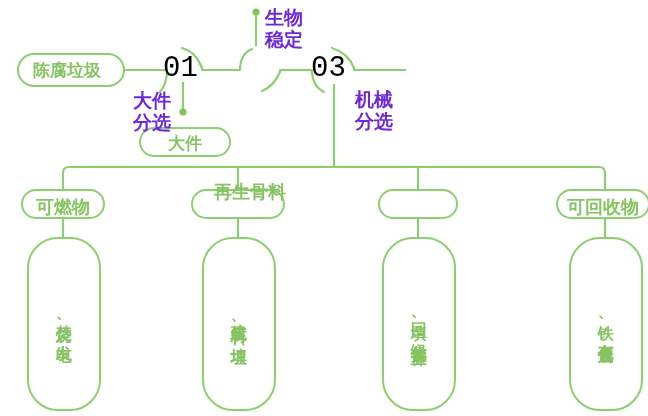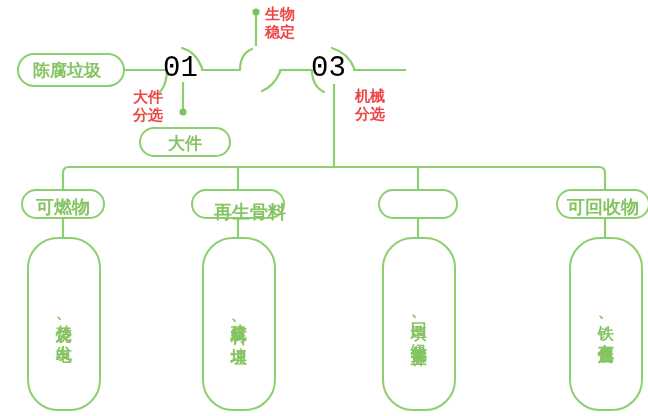--- a/index.html
+++ b/index.html
@@ -58,22 +58,22 @@
     line-height: 1.12;
   }
   .stage-num {
     color: #000000;
     font-size: 29px;
     font-weight: 400;
     letter-spacing: 0px;
     font-family: Liberation Mono, monospace;
   }
   .black-label {
-    color: #ef4444;
-    font-size: 15px;
+    color: #6d28d9;
+    font-size: 19px;
     font-weight: 700;
     text-align: left;
     white-space: pre-line;
     line-height: 1.18;
   }
   .pill-label {
     color: #86c463;
     font-size: 18px;
     font-weight: 700;
     text-align: center;
@@ -168,21 +168,21 @@
   <div class="txt black-label" style="left:133px; top:89px;">大件
 分选</div>
   <div class="txt black-label" style="left:265px; top:6px;">生物
 稳定</div>
   <div class="txt black-label" style="left:355px; top:88px;">机械
 分选</div>
 
   <div class="txt pill-label-lg" style="left:140px; top:134px; width:90px;">大件</div>
 
   <div class="txt pill-label" style="left:22px; top:197px; width:82px;">可燃物</div>
-  <div class="txt pill-label" style="left:192px; top:202px; width:116px;">再生骨料</div>
+  <div class="txt pill-label" style="left:192px; top:182px; width:116px;">再生骨料</div>
   <div class="txt pill-label" style="left:557px; top:197px; width:92px;">可回收物</div>
 
   <div class="vbox-text-wrap" style="left:28px; top:238px; width:72px; height:172px;">
     <span class="vtext">焚烧、发电</span>
   </div>
   <div class="vbox-text-wrap" style="left:203px; top:238px; width:72px; height:172px;">
     <span class="vtext">建筑材料、填埋</span>
   </div>
   <div class="vbox-text-wrap" style="left:383px; top:238px; width:72px; height:172px;">
     <span class="vtext">回填、绿化营养土</span>

